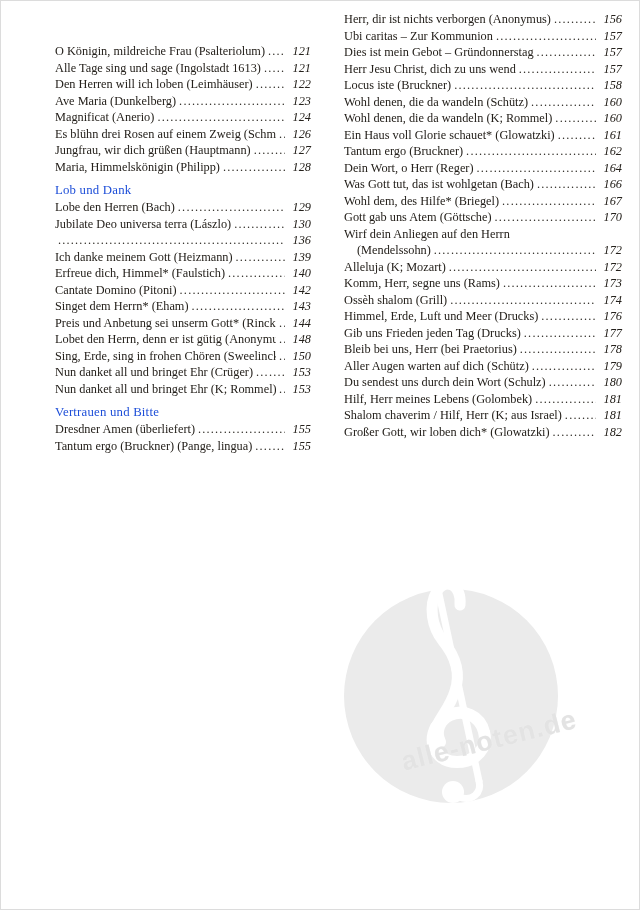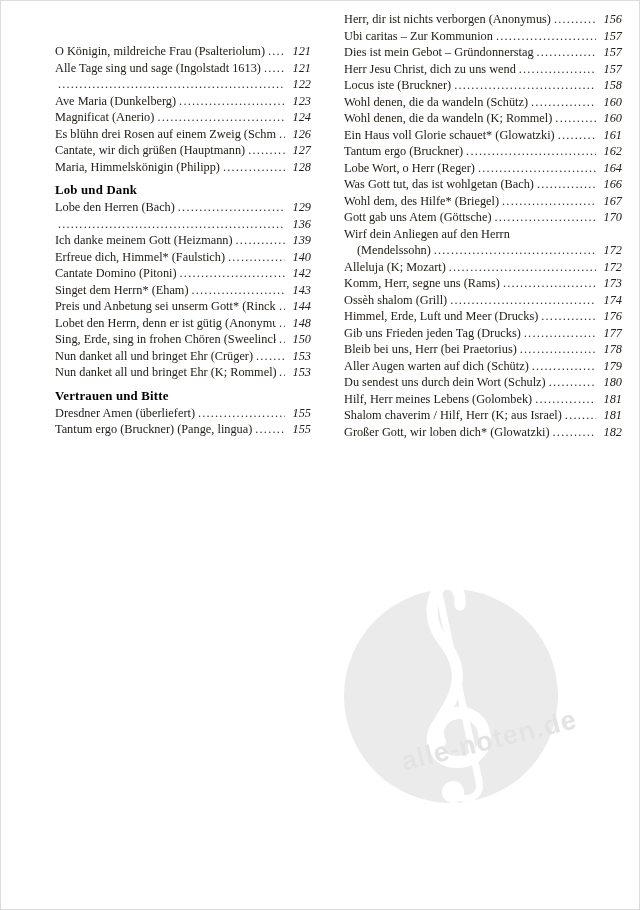--- a/index.html
+++ b/index.html
@@ -16,21 +16,21 @@
   .col-right{left:343px;width:278px;}
   .row{display:flex;align-items:baseline;white-space:nowrap;}
   .row .t{flex:0 1 auto;overflow:hidden;}
   .row.indent .t{padding-left:13px;}
   .dots{flex:1 1 0;min-width:6px;overflow:hidden;white-space:nowrap;margin:0 2px 0 3px;}
   .dots::before{
     content:"...................................................................................................";
     letter-spacing:1.2px;color:#33302a;
   }
   .pg{flex:0 0 auto;min-width:24px;text-align:right;font-style:italic;}
-  .sec-header{font-weight:bold;font-size:12.8px;margin-top:6px;line-height:18px;letter-spacing:.2px;color:#000000;}
+  .sec-header{font-weight:normal;font-size:12.8px;margin-top:6px;line-height:18px;letter-spacing:.2px;color:#1d4ed8;}
   
   .wm{position:absolute;left:343px;top:588px;width:214px;height:214px;pointer-events:none;}
   .wm-circle{position:absolute;left:0;top:0;width:214px;height:214px;border-radius:50%;background:#ebebeb;}
   .wm-clef{position:absolute;left:40px;top:-16px;}
   .wm-text{
     position:absolute;left:58px;top:158px;
     font-family:"Liberation Sans","DejaVu Sans",sans-serif;
     font-weight:bold;font-size:27px;letter-spacing:1px;
     color:#e3e3e3;text-shadow:0 0 1px #f3f3f3;
     transform:rotate(-14deg);transform-origin:left center;
@@ -45,53 +45,59 @@
       <span class="t">O Königin, mildreiche Frau (Psalteriolum)</span>
       <span class="dots"></span>
       <span class="pg">121</span>
     </div>
     <div class="row">
       <span class="t">Alle Tage sing und sage (Ingolstadt 1613)</span>
       <span class="dots"></span>
       <span class="pg">121</span>
     </div>
     <div class="row">
+      <span class="t">Den Herren will ich loben (Leimhäuser)</span>
       <span class="dots"></span>
       <span class="pg">122</span>
     </div>
     <div class="row">
       <span class="t">Ave Maria (Dunkelberg)</span>
       <span class="dots"></span>
       <span class="pg">123</span>
     </div>
     <div class="row">
       <span class="t">Magnificat (Anerio)</span>
       <span class="dots"></span>
       <span class="pg">124</span>
     </div>
     <div class="row">
       <span class="t">Es blühn drei Rosen auf einem Zweig (Schmid)</span>
       <span class="dots"></span>
       <span class="pg">126</span>
     </div>
     <div class="row">
-      <span class="t">Cantate, wir dich grüßen (Hauptmann)</span>
+      <span class="t">Jungfrau, wir dich grüßen (Hauptmann)</span>
       <span class="dots"></span>
       <span class="pg">127</span>
     </div>
     <div class="row">
       <span class="t">Maria, Himmelskönigin (Philipp)</span>
       <span class="dots"></span>
       <span class="pg">128</span>
     </div>
     <div class="sec-header">Lob und Dank</div>
     <div class="row">
       <span class="t">Lobe den Herren (Bach)</span>
       <span class="dots"></span>
       <span class="pg">129</span>
+    </div>
+    <div class="row">
+      <span class="t">Jubilate Deo universa terra (Lászlo)</span>
+      <span class="dots"></span>
+      <span class="pg">130</span>
     </div>
     <div class="row">
       <span class="dots"></span>
       <span class="pg">136</span>
     </div>
     <div class="row">
       <span class="t">Ich danke meinem Gott (Heizmann)</span>
       <span class="dots"></span>
       <span class="pg">139</span>
     </div>
@@ -187,21 +193,21 @@
       <span class="t">Ein Haus voll Glorie schauet* (Glowatzki)</span>
       <span class="dots"></span>
       <span class="pg">161</span>
     </div>
     <div class="row">
       <span class="t">Tantum ergo (Bruckner)</span>
       <span class="dots"></span>
       <span class="pg">162</span>
     </div>
     <div class="row">
-      <span class="t">Lobe Wort, o Herr (Reger)</span>
+      <span class="t">Dein Wort, o Herr (Reger)</span>
       <span class="dots"></span>
       <span class="pg">164</span>
     </div>
     <div class="row">
       <span class="t">Was Gott tut, das ist wohlgetan (Bach)</span>
       <span class="dots"></span>
       <span class="pg">166</span>
     </div>
     <div class="row">
       <span class="t">Wohl dem, des Hilfe* (Briegel)</span>

